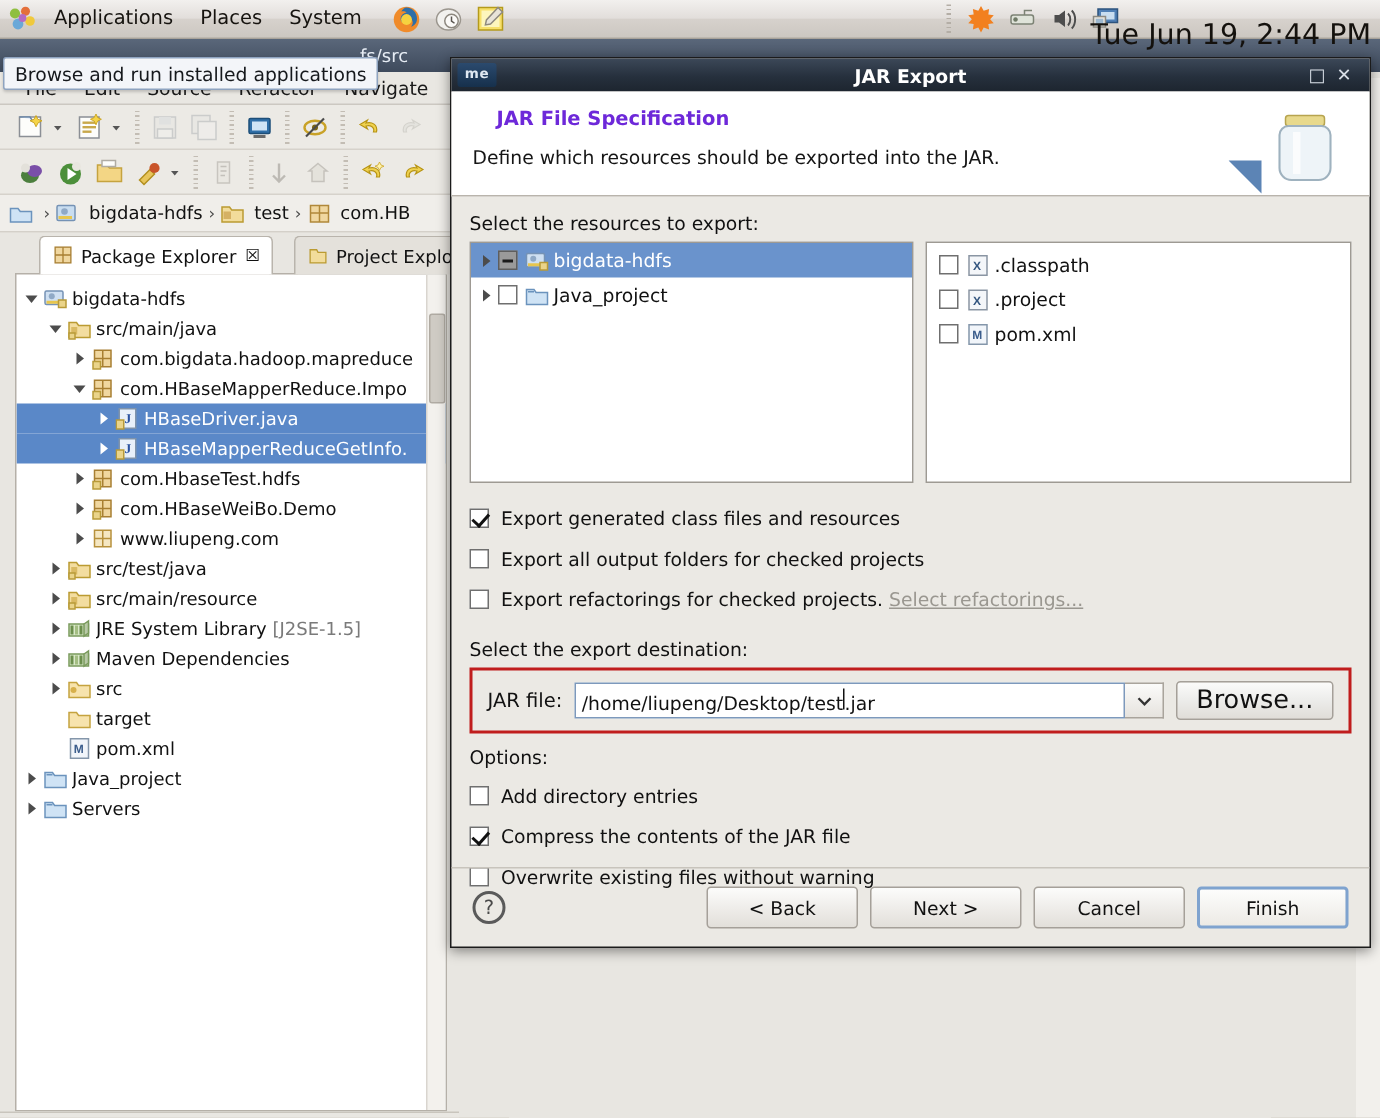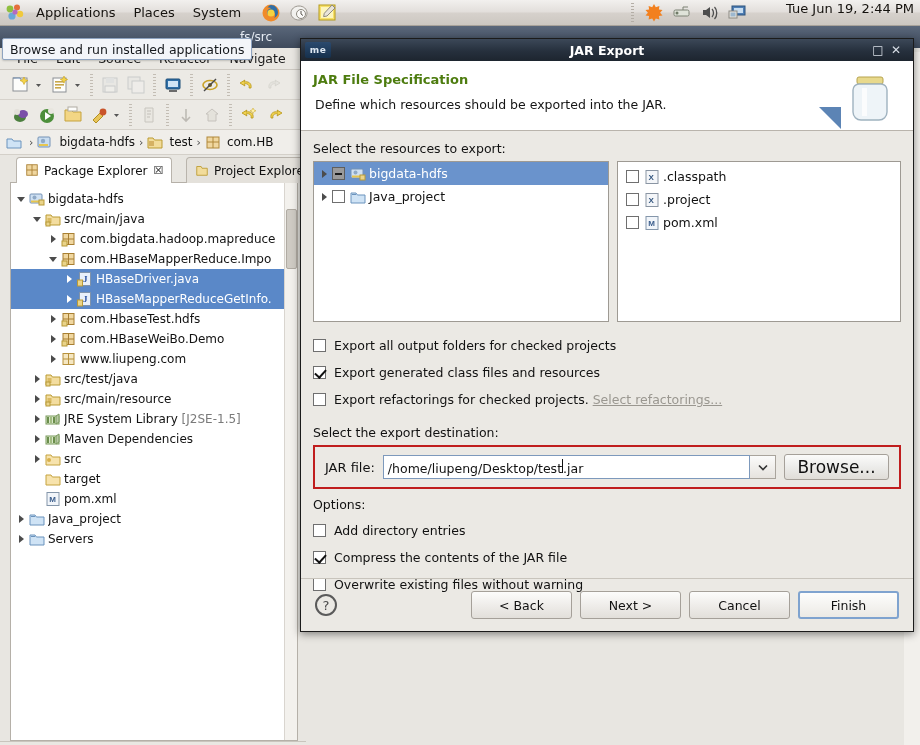--- a/index.html
+++ b/index.html
@@ -20,21 +20,21 @@
     border-bottom: 1px solid #a8a29a;
     display: flex; align-items: center;
   }
   .panel-menu {
     font-size: 13px; color: #16130f; padding: 2px 9px 3px 9px;
     font-family: "DejaVu Sans", "Liberation Sans", sans-serif;
   }
   .panel-logo { width: 22px; height: 20px; margin-left: 4px; margin-right: 1px; position: relative; }
   .applet { width: 22px; height: 21px; margin: 0 3px; position: relative; }
   .panel-clock {
-    position: absolute; right: 6px; top: 1px; font-size: 13px; color: #14110d;
+    position: absolute; right: 6px; top: 12px; font-size: 19px; color: #14110d;
     white-space: nowrap;
   }
   .panel-tray { position: absolute; right: 168px; top: 2px; display: flex; align-items: center; }
   .tray-sep { width: 3px; height: 20px; margin-right: 6px;
     background: repeating-linear-gradient(to bottom, #b4aea6 0 1px, transparent 1px 3px); }
 
   
   #eclipse {
     position: absolute; left: 0; top: 26px; width: 920px; height: 719px;
     background: #e8e6e1; overflow: hidden;
@@ -72,21 +72,21 @@
     position: absolute; left: 0; top: 104px; width: 920px; height: 25px;
     background: #f0eeea; border-bottom: 1px solid #d4d0c9;
     display: flex; align-items: center; padding-left: 6px; overflow: hidden;
     white-space: nowrap; font-size: 12px; color: #111;
   }
   .bc-sep { color: #4b4b4b; margin: 0 4px; font-size: 11px; }
   .bc-label { margin-left: 3px; }
 
   
   #pe-tabs {
-    position: absolute; left: 12px; top: 131px; width: 300px; height: 26px;
+    position: absolute; left: 22px; top: 131px; width: 300px; height: 26px;
   }
   .pe-tab {
     position: absolute; top: 0; height: 26px;
     display: flex; align-items: center; padding: 0 8px;
     font-size: 12px; color: #111; white-space: nowrap;
     border: 1px solid #b9b4ac; border-bottom: none;
     border-radius: 4px 4px 0 0;
   }
   .pe-tab.active { background: #ffffff; left: 4px; z-index: 2; }
   .pe-tab.inactive { background: #e4e1db; left: 174px; z-index: 1; }
@@ -173,22 +173,22 @@
   }
   .dlg-btns { margin-left: auto; display: flex; align-items: center; padding-right: 8px; z-index: 3; }
   .dlg-btn { width: 18px; height: 16px; color: #d8dee6; font-size: 12px;
              display: flex; align-items: center; justify-content: center; }
 
   #dlg-header {
     position: relative; height: 70px; background: #ffffff;
     border-bottom: 1px solid #b9b4ac; overflow: hidden;
   }
   #dlg-header-title {
-    position: absolute; left: 12px; top: 11px;
-    font-size: 13px; font-weight: bold; color: #4d7c0f;
+    position: absolute; left: 30px; top: 11px;
+    font-size: 13px; font-weight: bold; color: #6d28d9;
   }
   #dlg-header-sub {
     position: absolute; left: 14px; top: 36px;
     font-size: 12.5px; color: #151515;
   }
   #jar-graphic { position: absolute; right: 6px; top: 0; width: 88px; height: 70px; }
 
   #dlg-content { position: relative; padding: 10px 12px 0 12px; height: 572px; }
 
   .sec-label { font-size: 12.5px; color: #111; margin-bottom: 5px; }
@@ -828,26 +828,26 @@
                 <span>pom.xml</span>
               </div>
             </div>
         </div>
       </div>
 
       <div style="height:10px"></div>
 
       <div id="export-options">
           <div class="opt-row">
+            <span class="cbx checked"></span>
+            <span>Export generated class files and resources</span>
+          </div>
+          <div class="opt-row">
             <span class="cbx"></span>
             <span>Export all output folders for checked projects</span>
-          </div>
-          <div class="opt-row">
-            <span class="cbx checked"></span>
-            <span>Export generated class files and resources</span>
           </div>
           <div class="opt-row">
             <span class="cbx"></span>
             <span>Export refactorings for checked projects.</span>
             <span class="link-dim">Select refactorings...</span>
           </div>
         </div>
 
       <div style="height:12px"></div>
 

